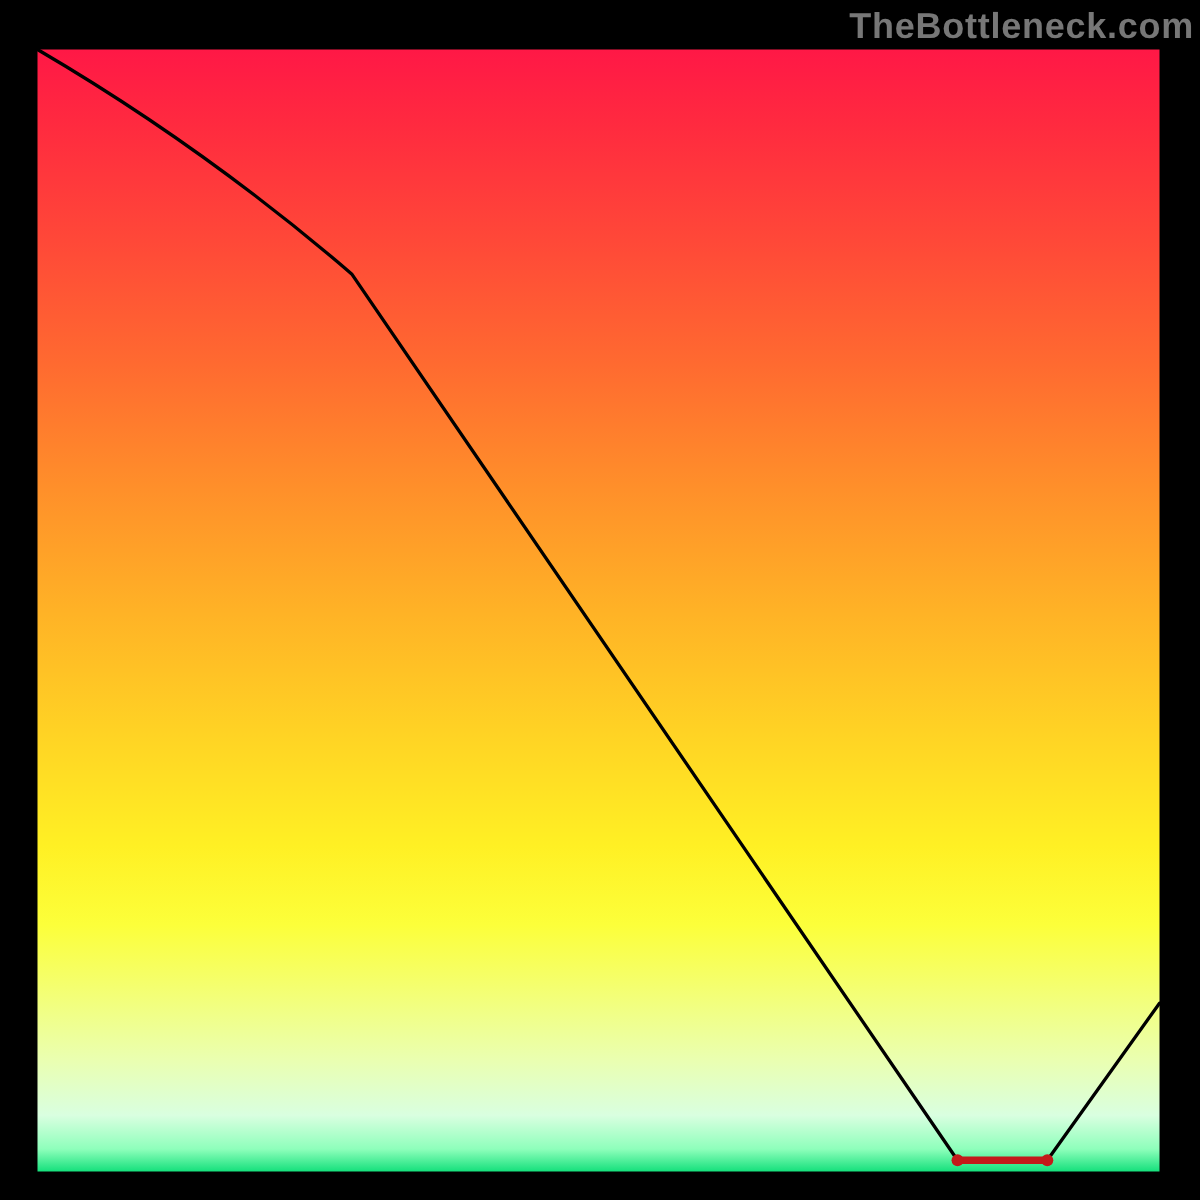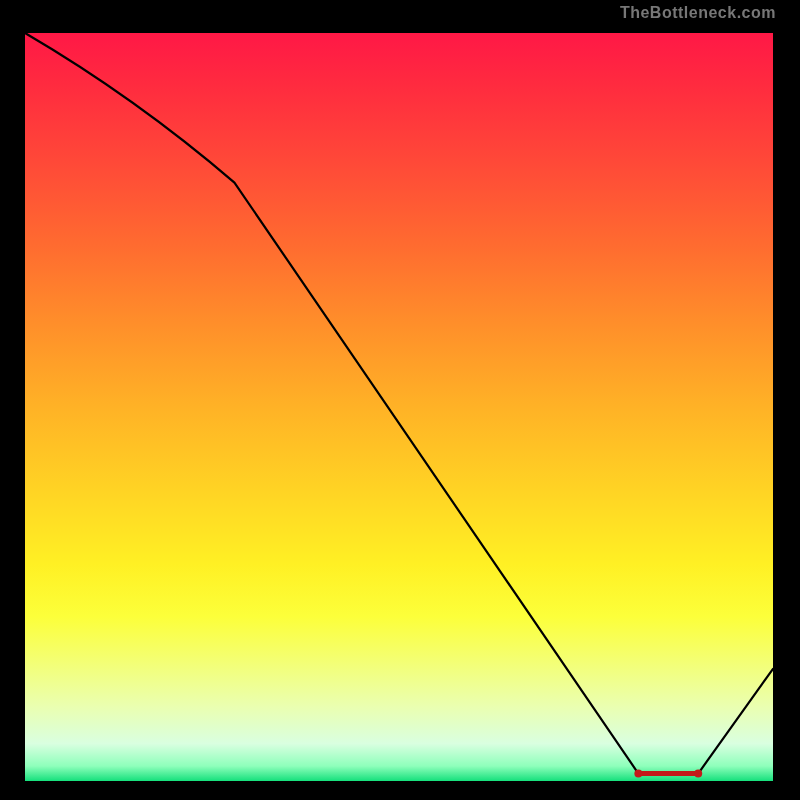--- a/index.html
+++ b/index.html
@@ -12,23 +12,23 @@
     font-family: Arial, Helvetica, sans-serif;
   }
   .stage {
     position: relative;
     width: 800px;
     height: 800px;
   }
   .attribution {
     position: absolute;
     top: 4px;
-    right: 24px;
+    right: 4px;
     color: #777;
-    font-size: 16px;
+    font-size: 24px;
     font-weight: 600;
     letter-spacing: 0.5px;
     user-select: none;
     margin-left: 20px;
   }
   .outer-frame {
     position: absolute;
     left: 23px;
     top: 30px;
     width: 752px;

